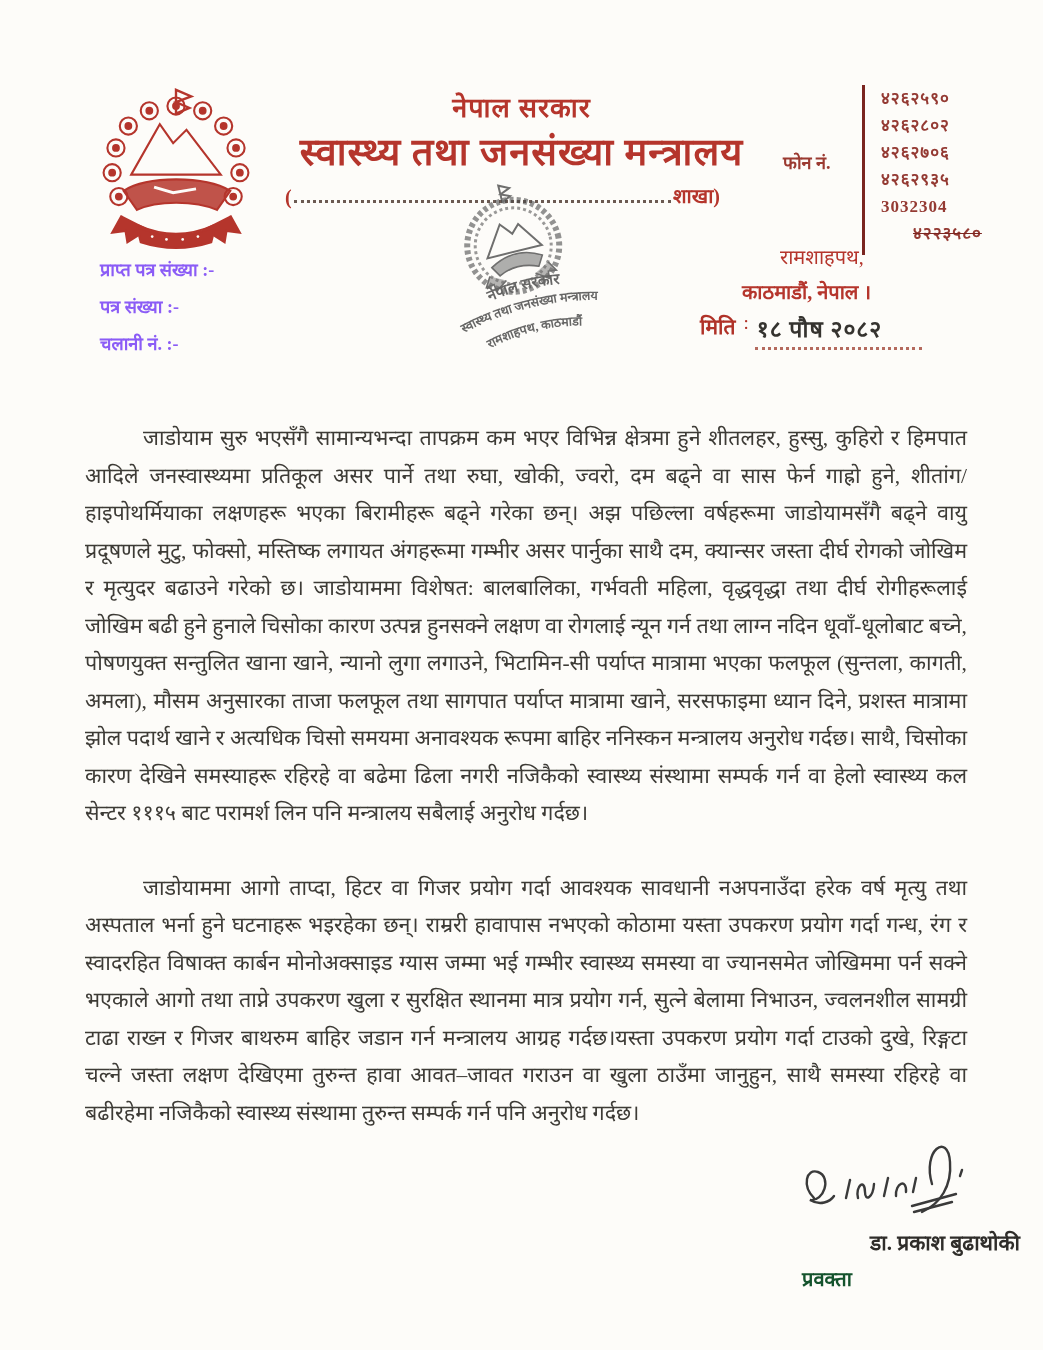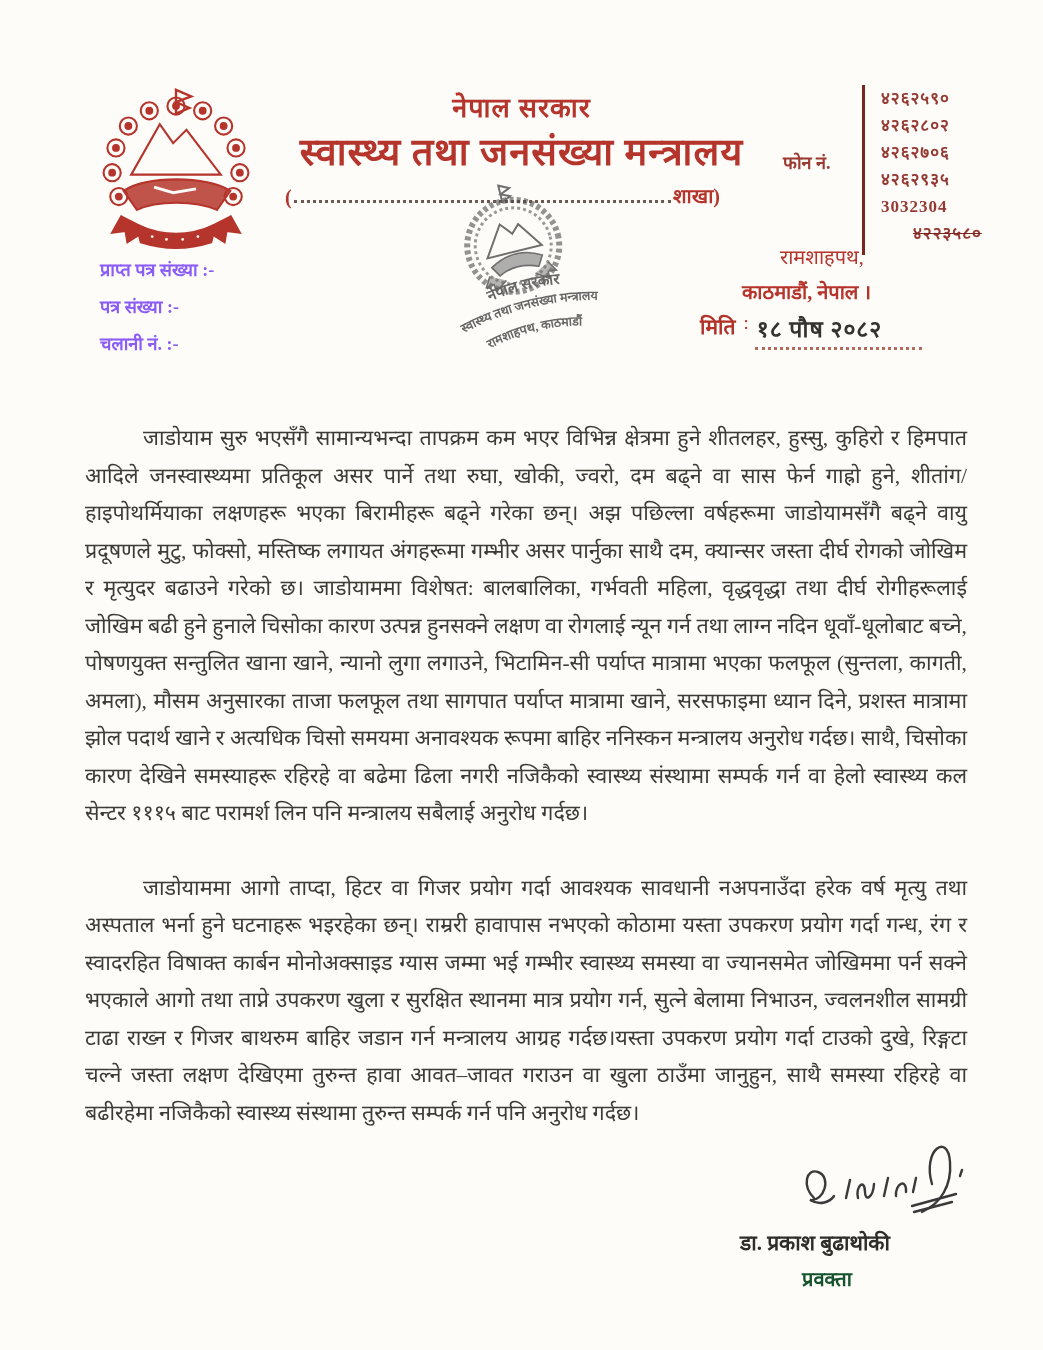--- a/index.html
+++ b/index.html
@@ -58,21 +58,21 @@
   .subject-colon { color:#4a4540; font-size:21px; margin:0 8px; }
   .subject-value { color:#2e2c28; font-size:25px; font-weight:bold; }
   
   .body-text { position:absolute; left:85px; top:420px; width:882px; }
   .body-par {
     font-size:21.5px; line-height:37.5px; color:#3d3b36; text-align:justify;
     text-indent:58px; margin-bottom:37px;
   }
   
   .sig-scribble { position:absolute; left:800px; top:1140px; width:180px; height:90px; }
-  .sig-name { position:absolute; left:740px; top:1228px; width:280px; text-align:left;
+  .sig-name { position:absolute; left:740px; top:1228px; width:280px; text-align:right;
               color:#2f2d2a; font-size:21px; font-weight:bold; }
   .sig-title { position:absolute; left:712px; top:1265px; width:230px; text-align:center;
                color:#14532d; font-size:20px; font-weight:bold; }
 </style>
 </head>
 <body>
 
 <div class="page">
 
   <svg class="emblem" viewBox="0 0 170 195">

